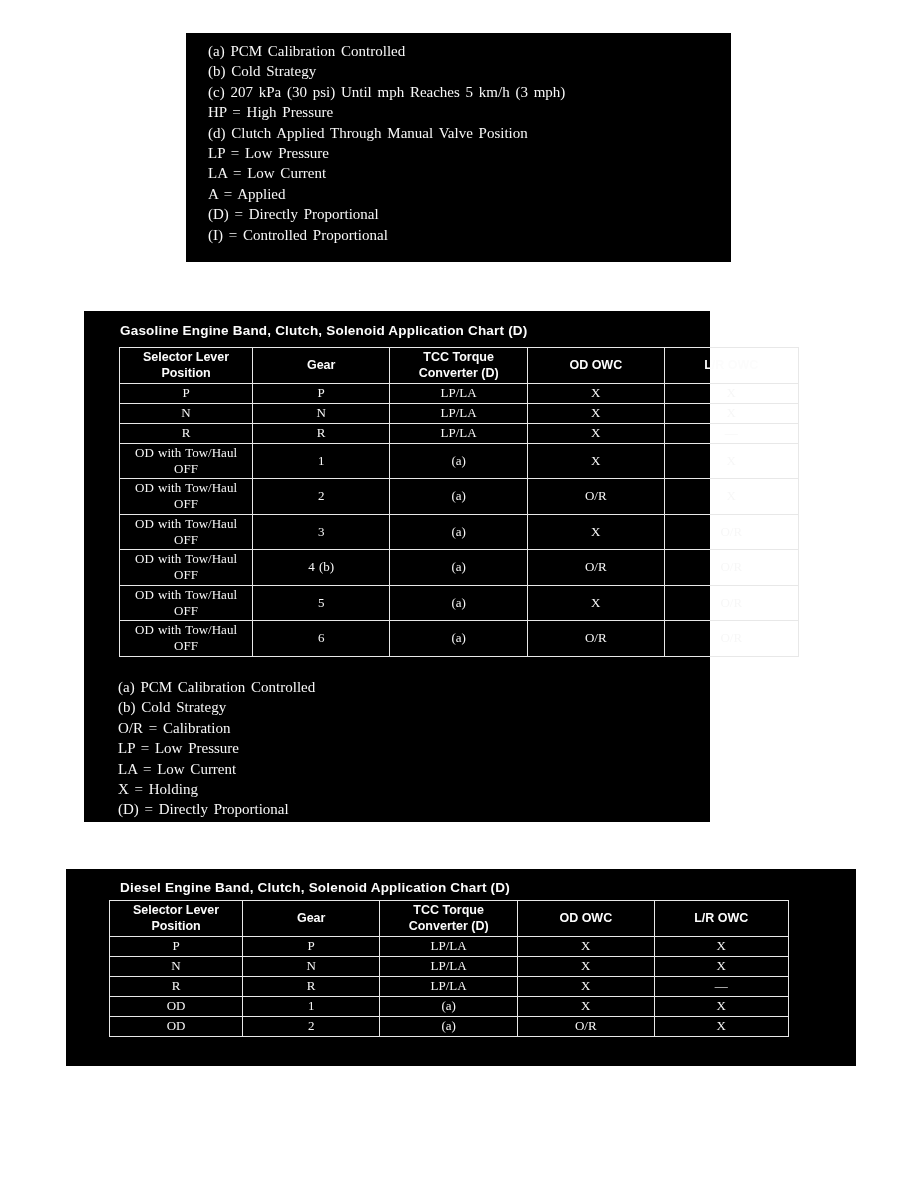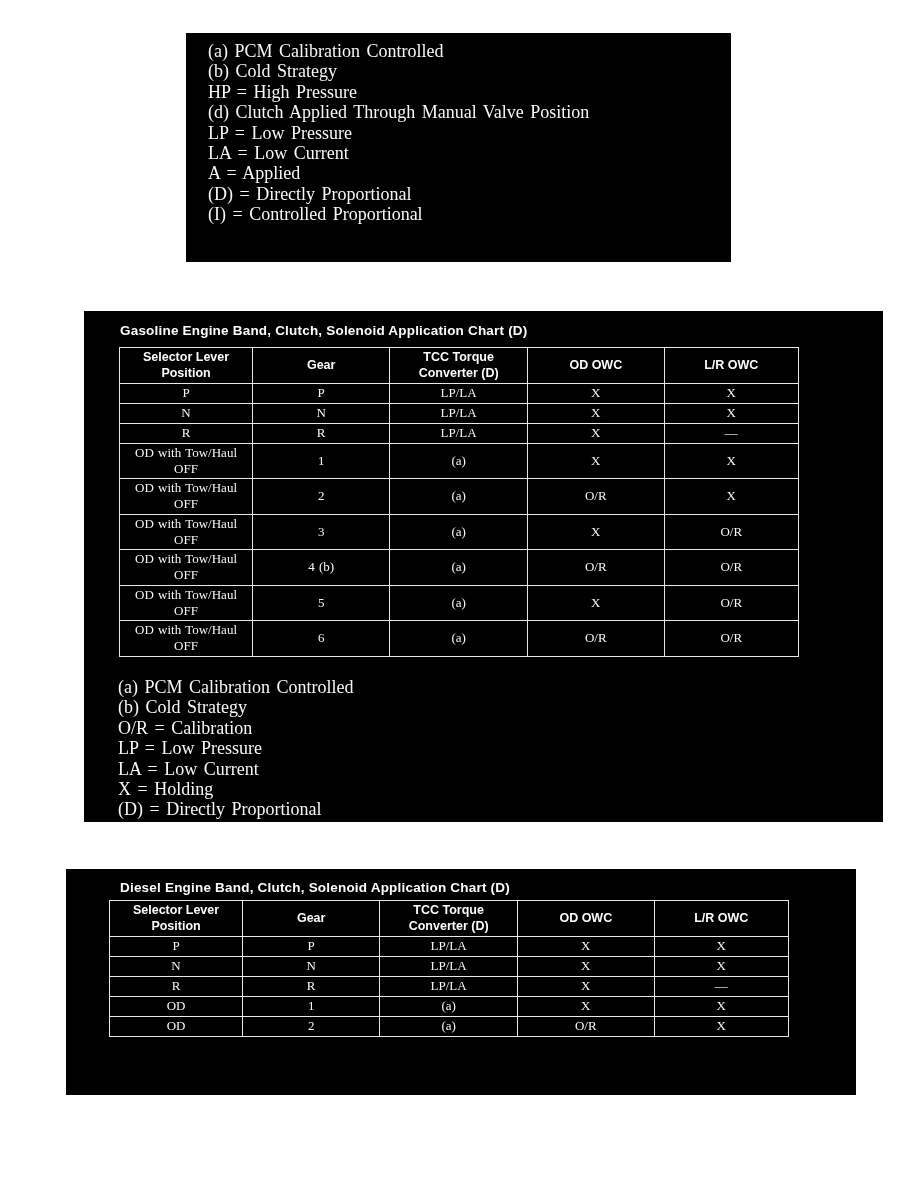--- a/index.html
+++ b/index.html
@@ -16,34 +16,34 @@
     color: #f7f7f7;
     box-sizing: border-box;
   }
   
   #panel-top-legend {
     left: 186px; top: 33px;
     width: 545px; height: 229px;
     padding: 8px 0 0 22px;
   }
   .legend-line {
-    font-size: 18px;
+    font-size: 15px;
     line-height: 20.4px;
     word-spacing: 2px;
     white-space: nowrap;
     color: #f7f7f7;
   }
   
   #panel-gasoline {
     left: 84px; top: 311px;
-    width: 799px; height: 511px;
+    width: 626px; height: 511px;
   }
   #panel-diesel {
     left: 66px; top: 869px;
-    width: 790px; height: 226px;
+    width: 790px; height: 197px;
   }
   .chart-title {
     position: absolute;
     font-family: "Liberation Sans", sans-serif;
     font-weight: bold;
     font-size: 13.5px;
     letter-spacing: 0.2px;
     white-space: nowrap;
     color: #fcfcfc;
     margin: 0;
@@ -96,20 +96,21 @@
     left: 34px; top: 366px;
   }
 </style>
 </head>
 <body>
 
 <section class="panel" id="panel-top-legend">
   <div class="legend-lines">
       <div class="legend-line">(a) PCM Calibration Controlled</div>
       <div class="legend-line">(b) Cold Strategy</div>
+      <div class="legend-line">(c) 207 kPa (30 psi) Until mph Reaches 5 km/h (3 mph)</div>
       <div class="legend-line">HP = High Pressure</div>
       <div class="legend-line">(d) Clutch Applied Through Manual Valve Position</div>
       <div class="legend-line">LP = Low Pressure</div>
       <div class="legend-line">LA = Low Current</div>
       <div class="legend-line">A = Applied</div>
       <div class="legend-line">(D) = Directly Proportional</div>
       <div class="legend-line">(I) = Controlled Proportional</div>
     </div>
 </section>
 

